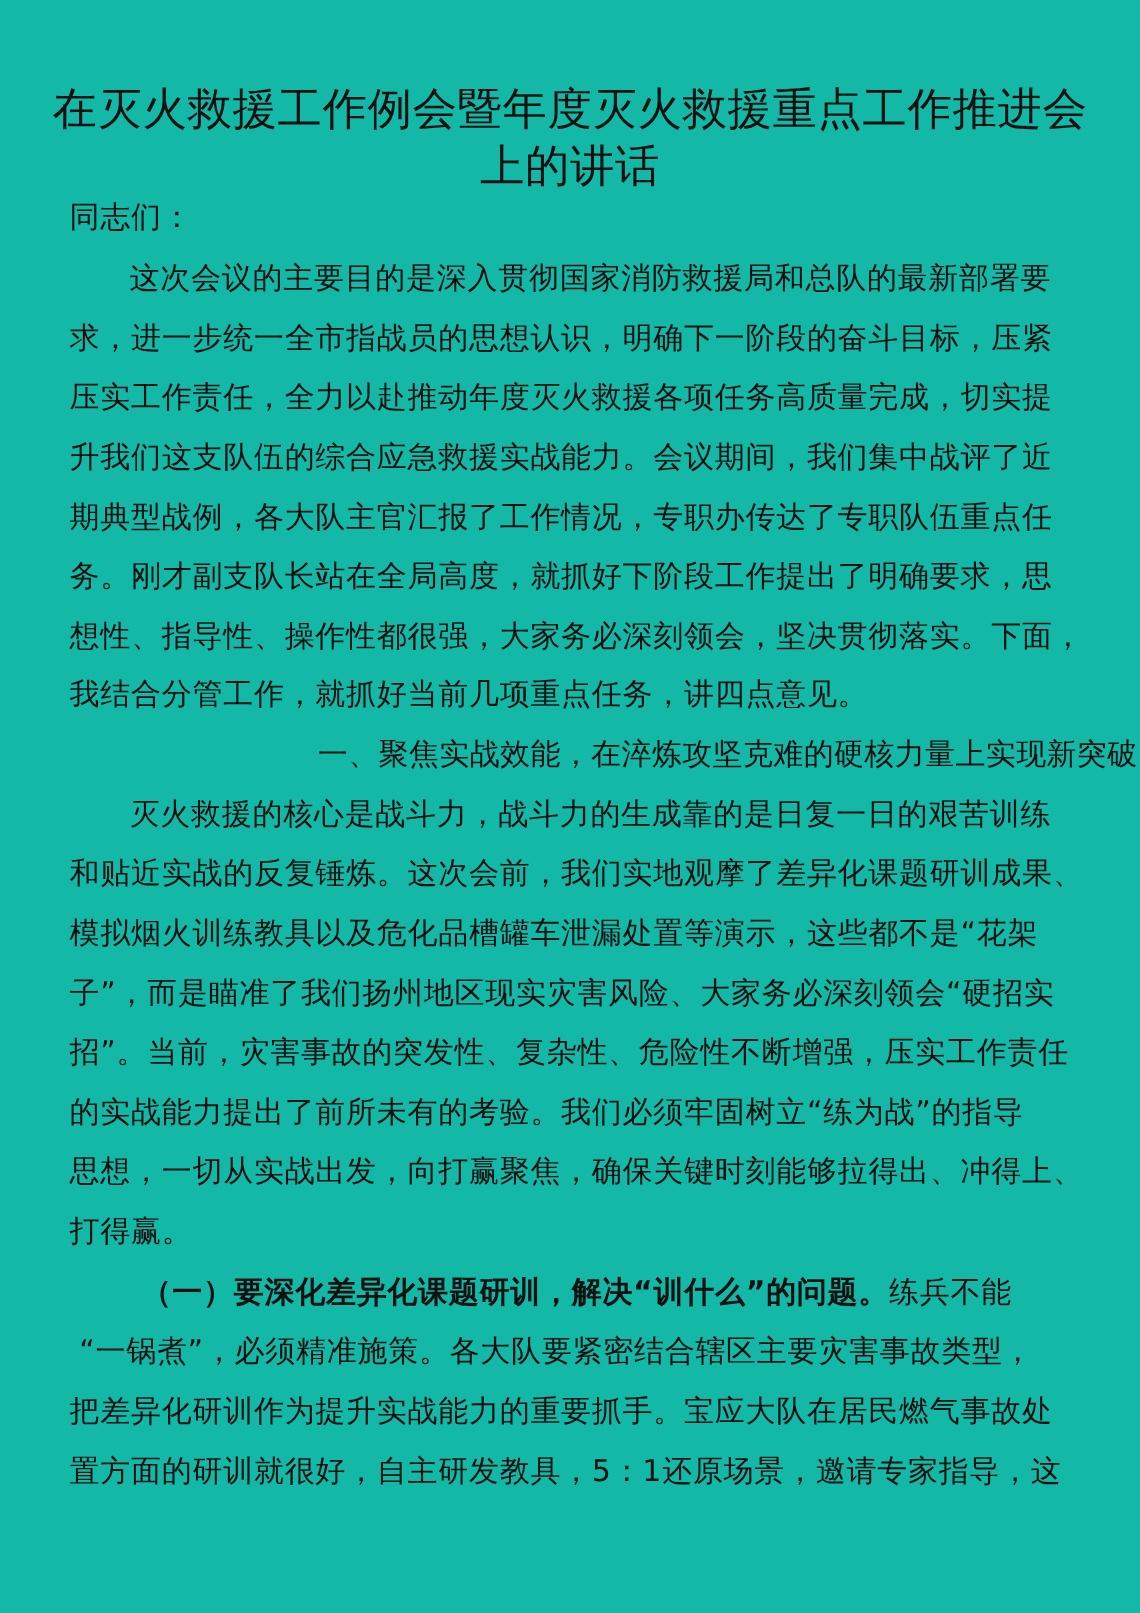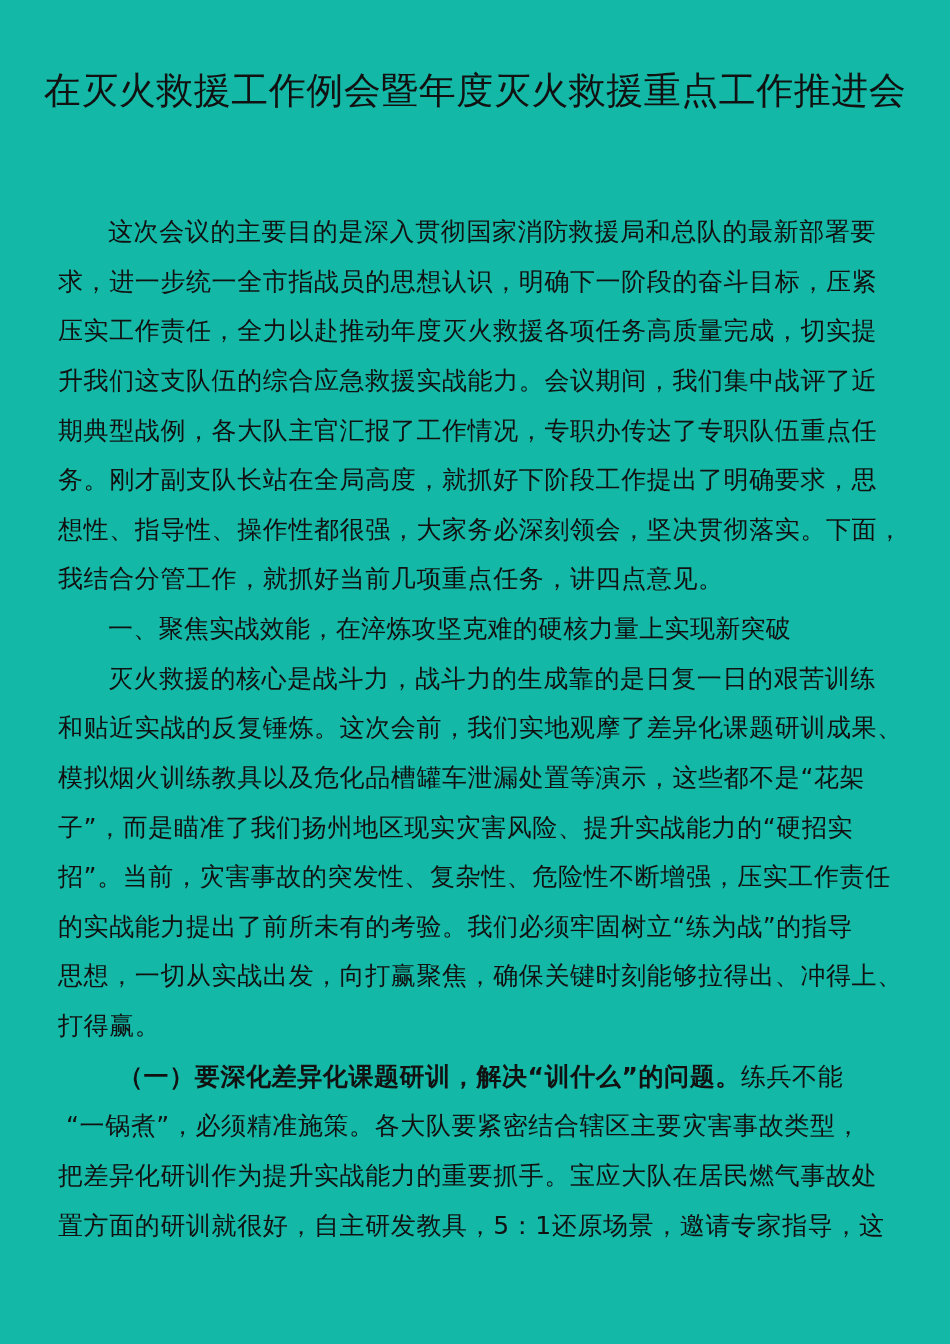--- a/index.html
+++ b/index.html
@@ -51,40 +51,42 @@
   .line.indent-bold { left: 118px; }
   .bold { font-weight: bold; }
   .heading { letter-spacing: 0.3px; }
 </style>
 </head>
 <body>
 
 <div class="page">
 
   <div class="title l1">在灭火救援工作例会暨年度灭火救援重点工作推进会</div>
+  <div class="title l2">上的讲话</div>
 
+  <div class="line" style="top:164px;">同志们：</div>
 
   <div>
     <div class="line indent" style="top:215px;">这次会议的主要目的是深入贯彻国家消防救援局和总队的最新部署要</div>
     <div class="line" style="top:265px;">求，进一步统一全市指战员的思想认识，明确下一阶段的奋斗目标，压紧</div>
     <div class="line" style="top:314px;">压实工作责任，全力以赴推动年度灭火救援各项任务高质量完成，切实提</div>
     <div class="line" style="top:364px;">升我们这支队伍的综合应急救援实战能力。会议期间，我们集中战评了近</div>
     <div class="line" style="top:414px;">期典型战例，各大队主官汇报了工作情况，专职办传达了专职队伍重点任</div>
     <div class="line" style="top:463px;">务。刚才副支队长站在全局高度，就抓好下阶段工作提出了明确要求，思</div>
     <div class="line" style="top:513px;">想性、指导性、操作性都很强，大家务必深刻领会，坚决贯彻落实。下面，</div>
     <div class="line" style="top:562px;">我结合分管工作，就抓好当前几项重点任务，讲四点意见。</div>
   </div>
 
-  <div class="line indent heading" style="top:612px;">一、聚焦实战效能，在淬炼攻坚克难的硬核力量上实现新突破</div>
+  <div class="line indent heading" style="top:612px;text-align:right;">一、聚焦实战效能，在淬炼攻坚克难的硬核力量上实现新突破</div>
 
   <div>
     <div class="line indent" style="top:662px;">灭火救援的核心是战斗力，战斗力的生成靠的是日复一日的艰苦训练</div>
     <div class="line" style="top:711px;">和贴近实战的反复锤炼。这次会前，我们实地观摩了差异化课题研训成果、</div>
     <div class="line" style="top:761px;">模拟烟火训练教具以及危化品槽罐车泄漏处置等演示，这些都不是“花架</div>
-    <div class="line" style="top:811px;">子”，而是瞄准了我们扬州地区现实灾害风险、提升实战能力的“硬招实</div>
+    <div class="line" style="top:811px;">子”，而是瞄准了我们扬州地区现实灾害风险、大家务必深刻领会“硬招实</div>
     <div class="line" style="top:860px;">招”。当前，灾害事故的突发性、复杂性、危险性不断增强，压实工作责任</div>
     <div class="line" style="top:910px;">的实战能力提出了前所未有的考验。我们必须牢固树立“练为战”的指导</div>
     <div class="line" style="top:959px;">思想，一切从实战出发，向打赢聚焦，确保关键时刻能够拉得出、冲得上、</div>
     <div class="line" style="top:1009px;">打得赢。</div>
   </div>
 
   <div>
     <div class="line indent-bold" style="top:1060px;">
       <span class="bold">（一）要深化差异化课题研训，解决“训什么”的问题。</span><span>练兵不能</span>
     </div>

